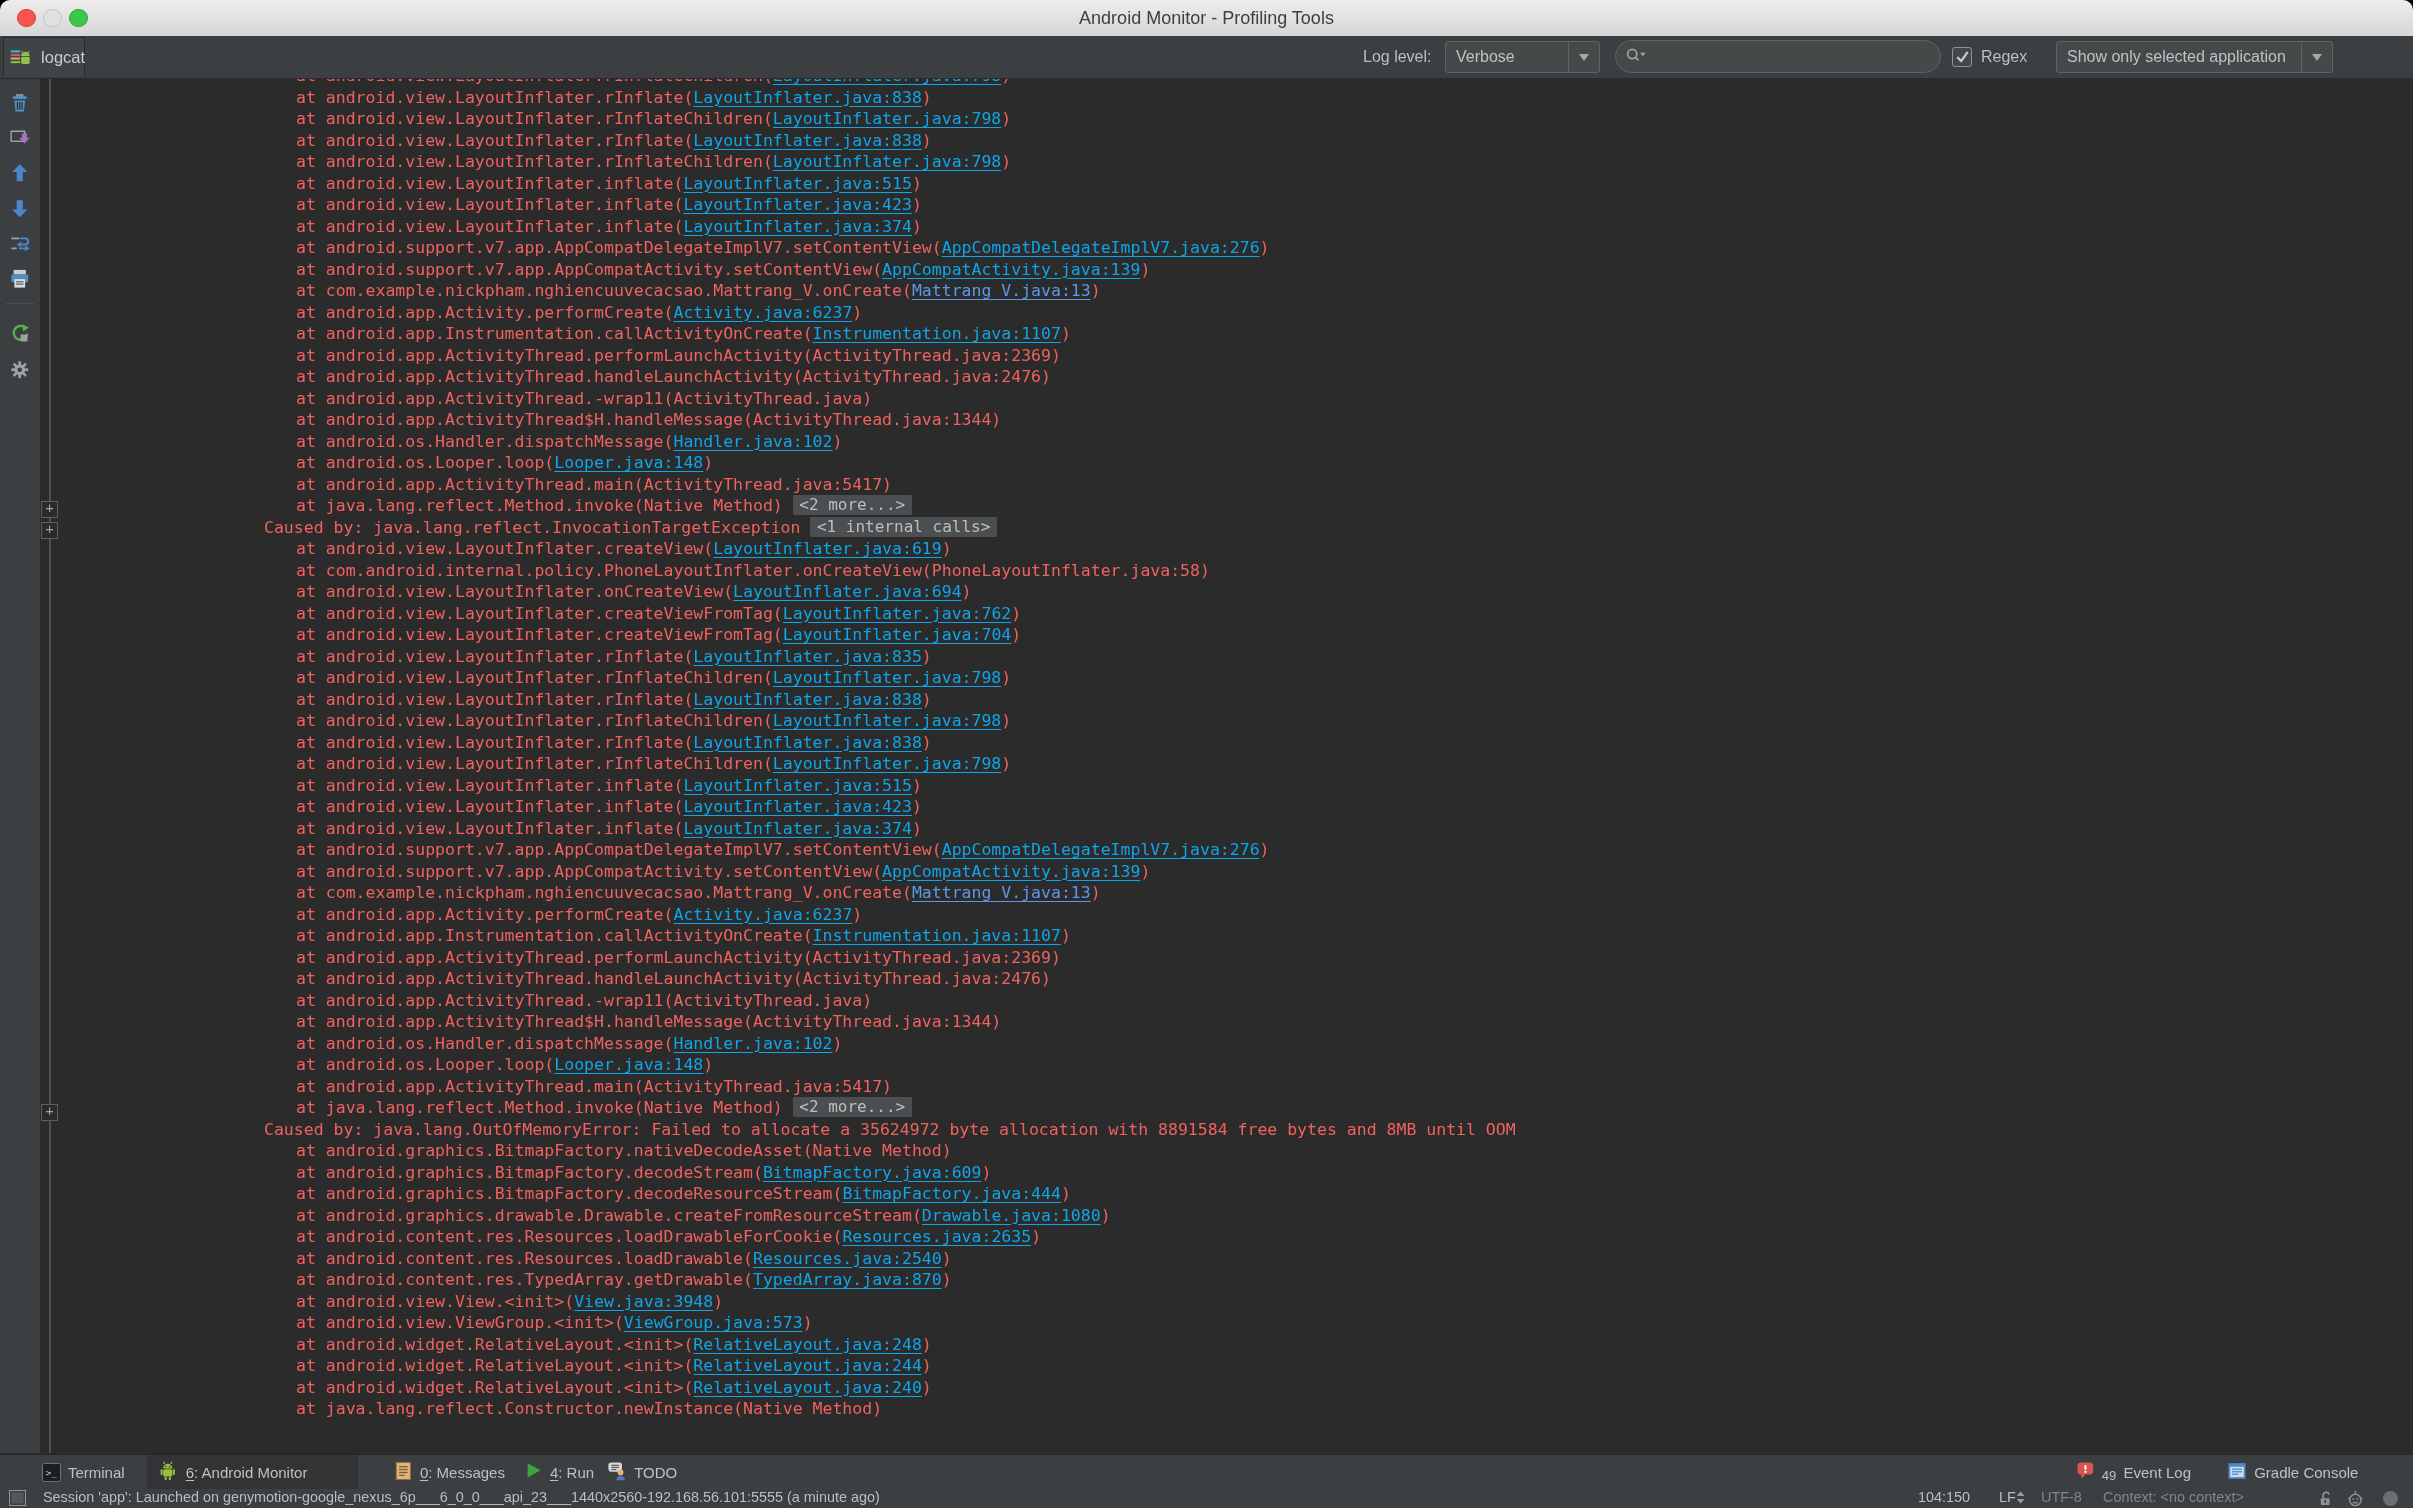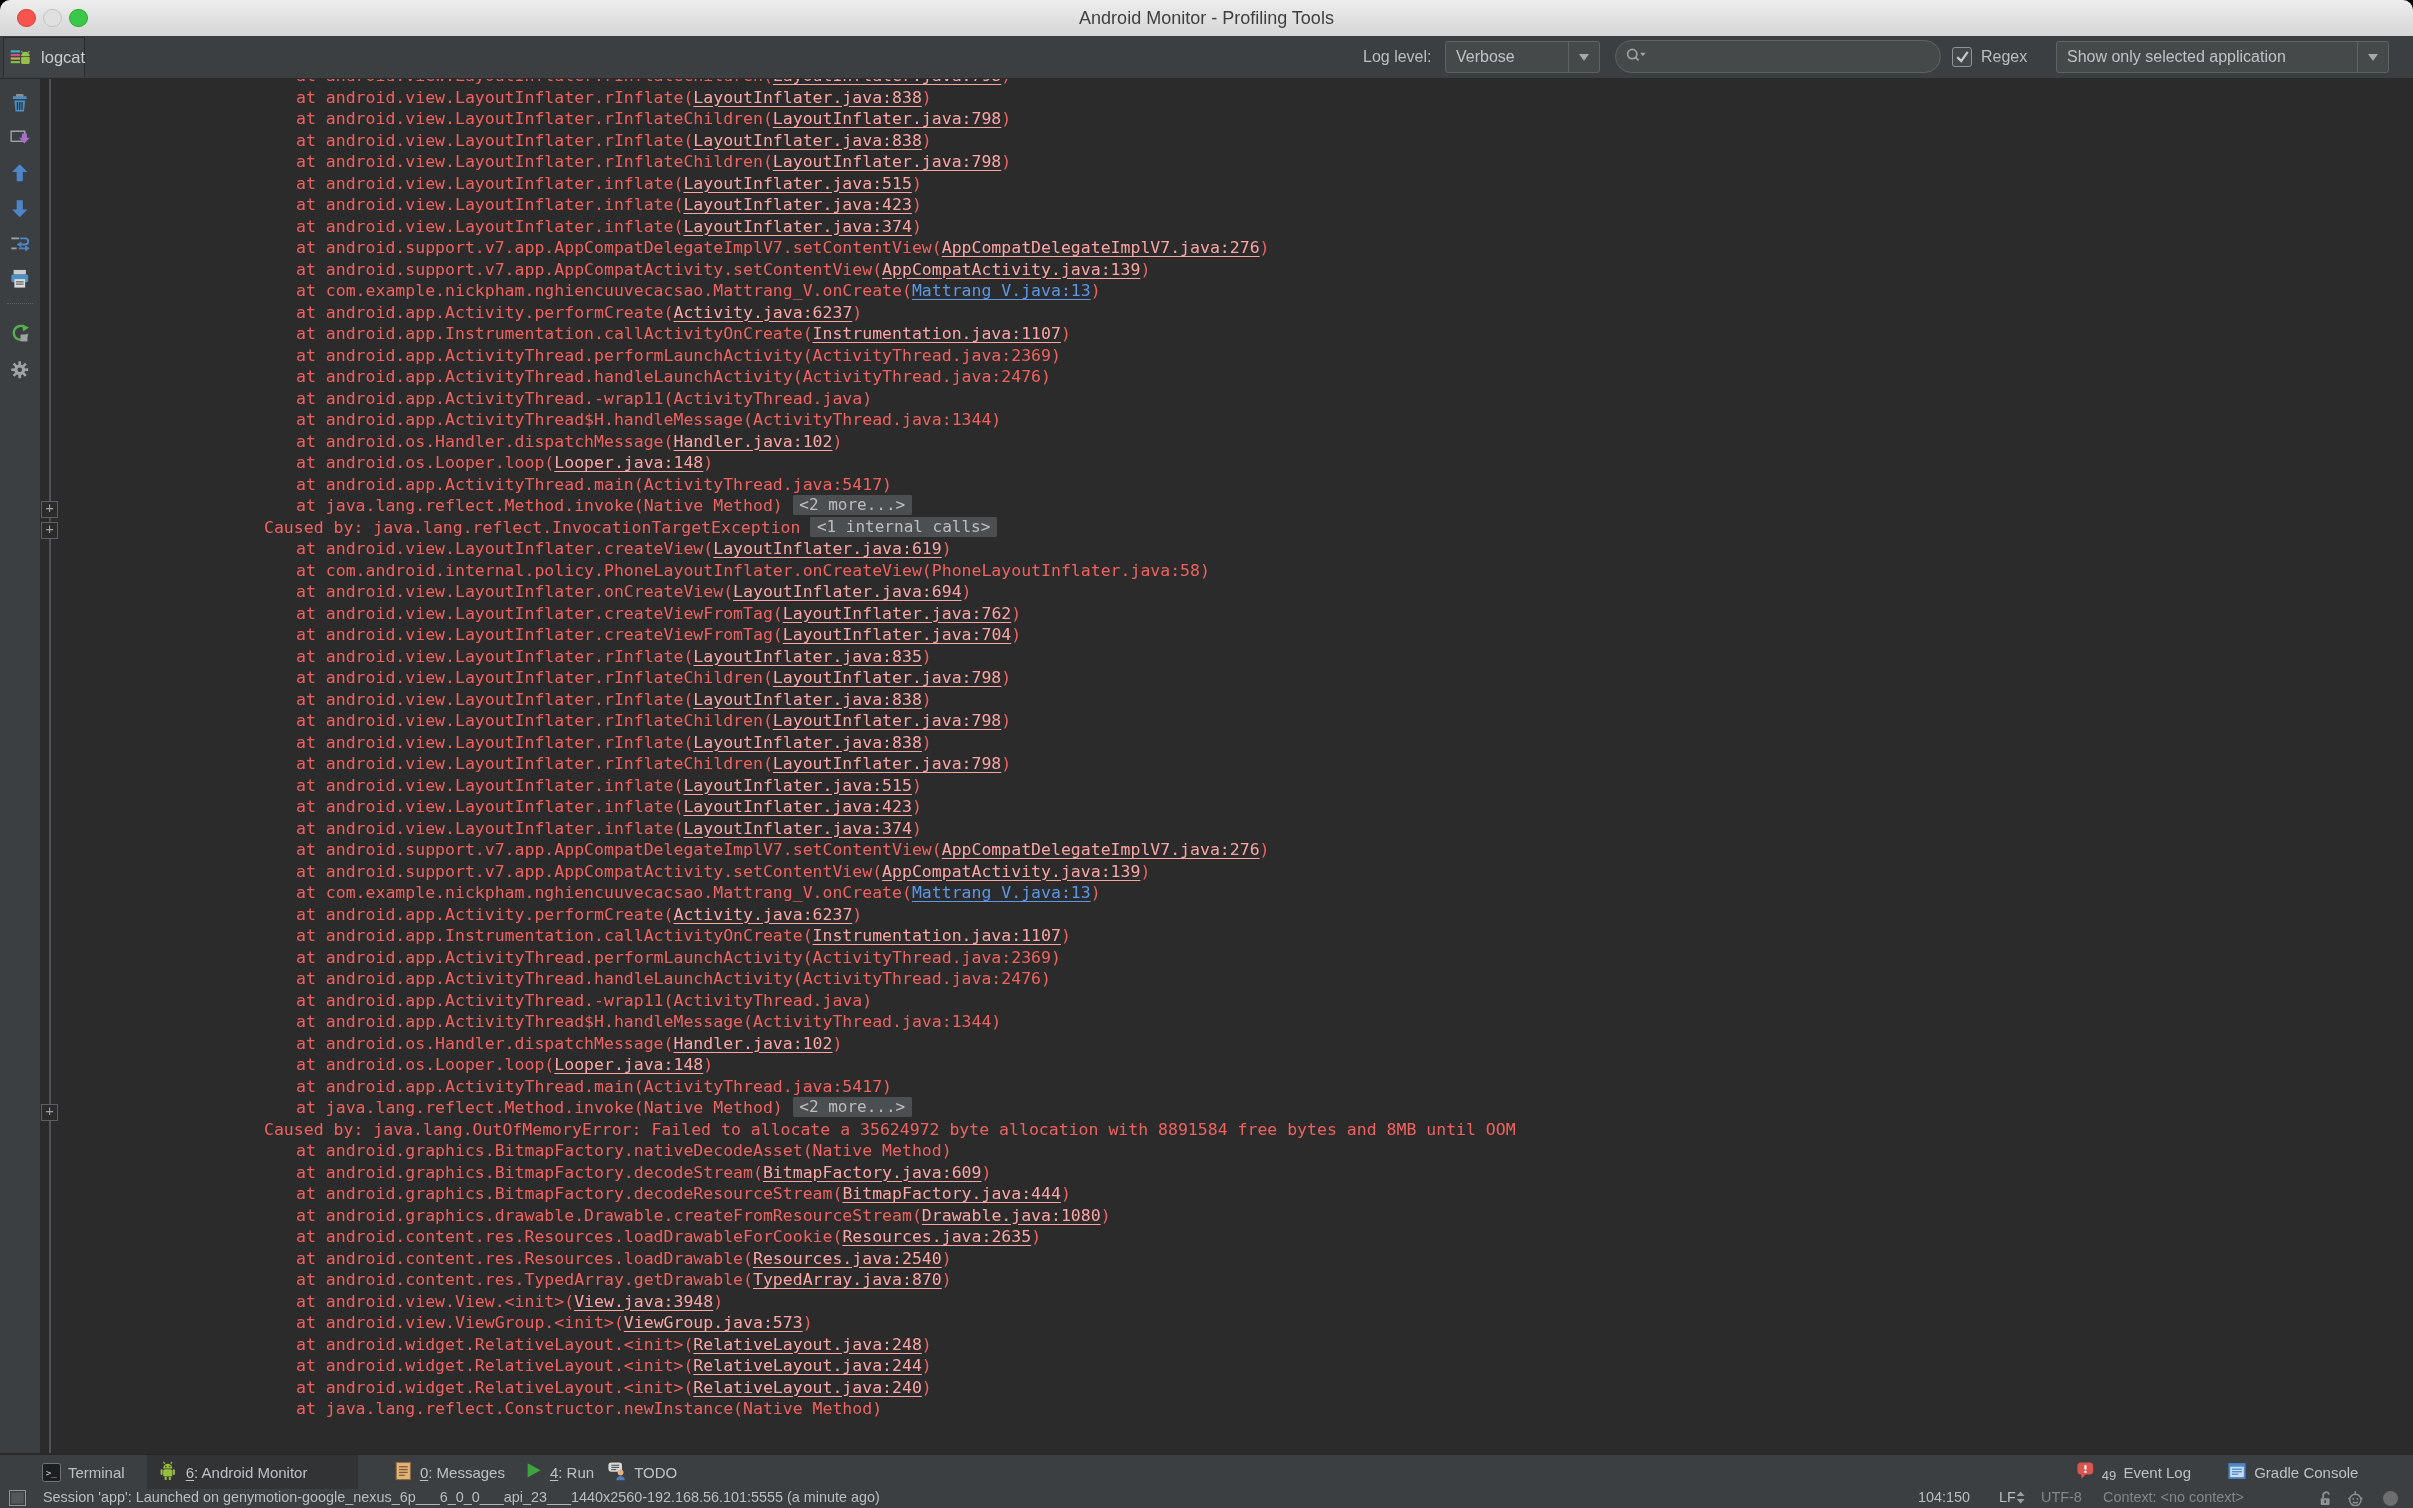--- a/index.html
+++ b/index.html
@@ -34,21 +34,21 @@
   .strip-sep{width:26px;height:5.7px;border-top:1.4px dotted #5E6264;margin:1.4px 0;}
 
   
   .editor{position:absolute;left:40px;top:79px;right:0;bottom:55px;background:#2B2B2B;overflow:hidden;}
   .fold-line{position:absolute;left:9.3px;top:0;bottom:0;width:1.4px;background:#4F5254;}
   .log{position:absolute;left:0;top:-13.6px;right:0;}
   .log-line{height:21.5px;line-height:21.5px;font-family:"DejaVu Sans Mono","Liberation Mono",monospace;font-size:16.5px;color:#F0625F;white-space:pre;}
   .ind1{padding-left:256px;}
   .ind0{padding-left:224px;}
   .lnk{text-decoration:underline;text-underline-offset:2.9px;}
-  .lnk.gray{color:#fca5a5;}
+  .lnk.gray{color:#0ea5e9;}
   .lnk.blue{color:#5D97E8;}
   .fold-chip{display:inline-block;background:#4C4F51;color:#BDBDBD;padding:0 6.5px;margin-left:10px;height:20px;line-height:20px;border-radius:1.4px;font-size:16px;vertical-align:top;}
   .fold-marker{position:absolute;left:1.4px;width:16.5px;height:16.5px;box-sizing:border-box;border:1.4px solid #5C6062;background:#2B2B2B;color:#9DA2A4;font-size:13.6px;line-height:13.6px;text-align:center;font-family:"DejaVu Sans Mono",monospace;}
 
   
   .panel-sep{position:absolute;left:0;right:0;bottom:53px;height:1.4px;background:#272727;}
   .toolwindow-bar{position:absolute;left:0;right:0;bottom:18.7px;height:34px;background:#3C3F41;color:#BDC1C3;font-size:15px;}
   .twb{position:absolute;top:0;height:100%;display:flex;align-items:center;gap:7.2px;padding:0 10px;}
   .twb.active{background:#313335;}
   .mnemonic{text-decoration:underline;text-underline-offset:2.2px;}
@@ -111,21 +111,21 @@
       <input class="search-input" type="text" value="" style="">
     </div>
 
     <div class="checkbox">
       <svg width="17" height="17" viewBox="0 0 26 26">
         <polyline points="5,14 11,20 21,6" fill="none" stroke="#C7CBCD" stroke-width="3.5"></polyline>
       </svg>
     </div>
     <div class="tb-label regex-label">Regex</div>
 
-    <div class="combo" style="left:2056px;width:333px;">
+    <div class="combo" style="left:2056px;width:277px;">
       <span class="val">Show only selected application</span>
       <span class="arrow-box">
           <span class="dd-arrow"></span>
         </span>
     </div>
   </div>
 
   <div class="left-strip">
     <div class="strip-btn">
       <svg width="21.5" height="21.5" viewBox="0 0 28 28">

